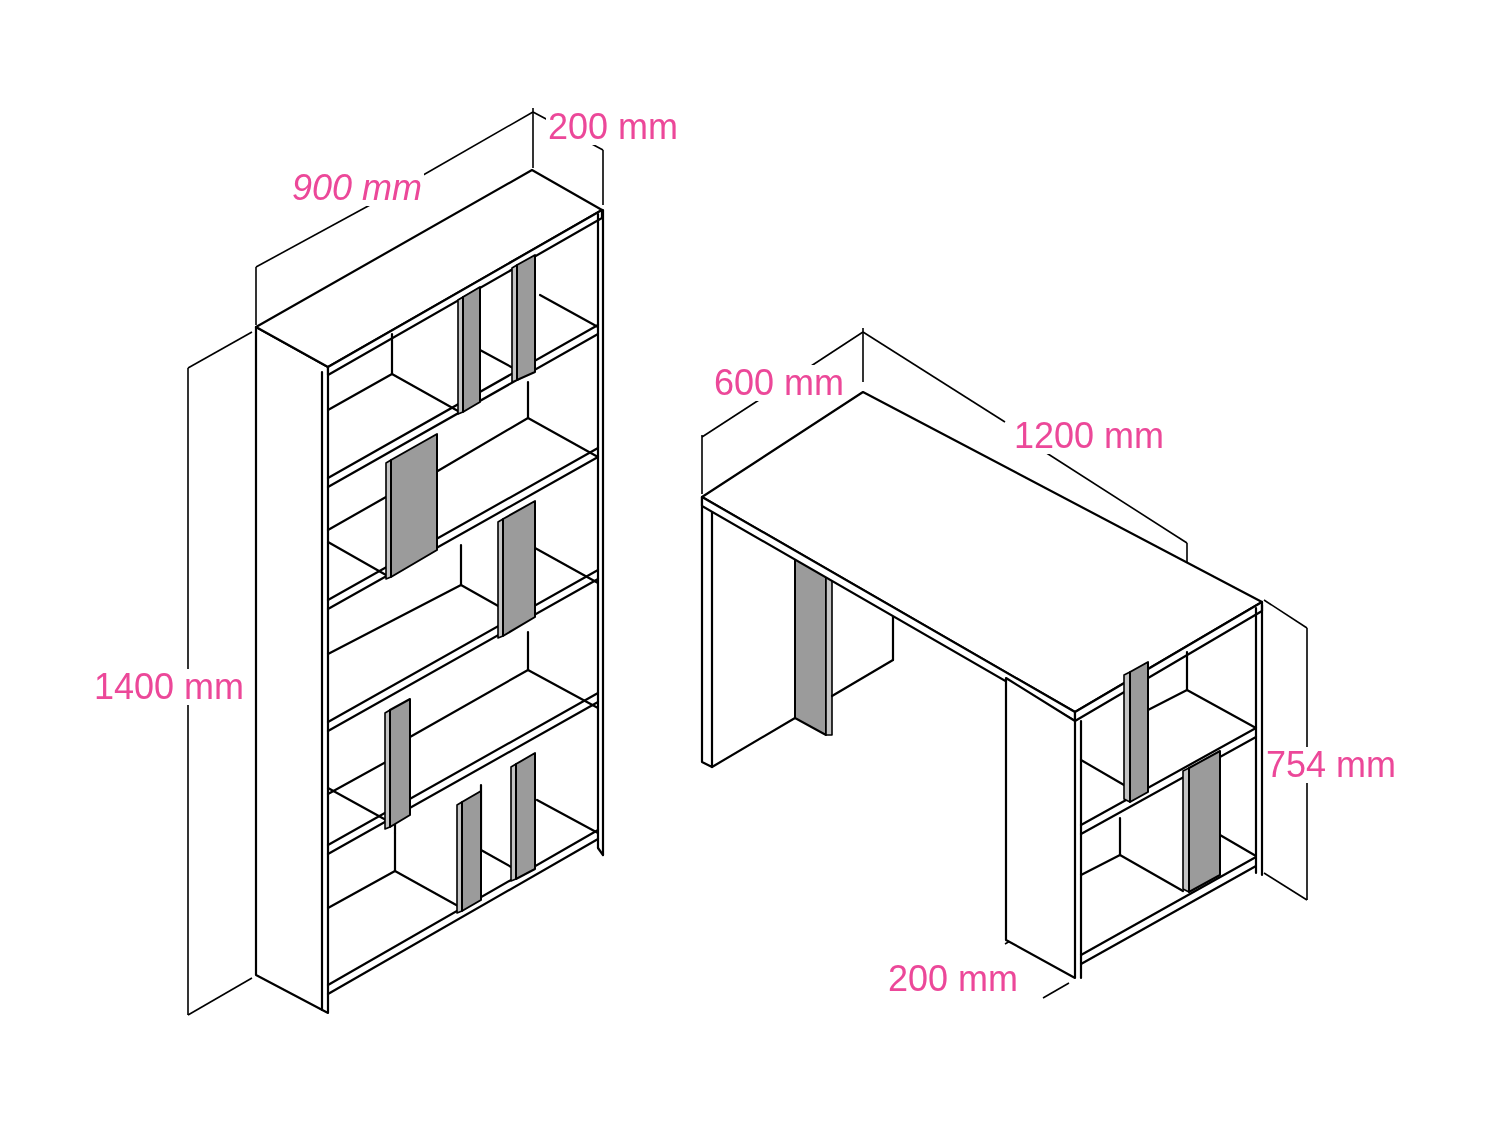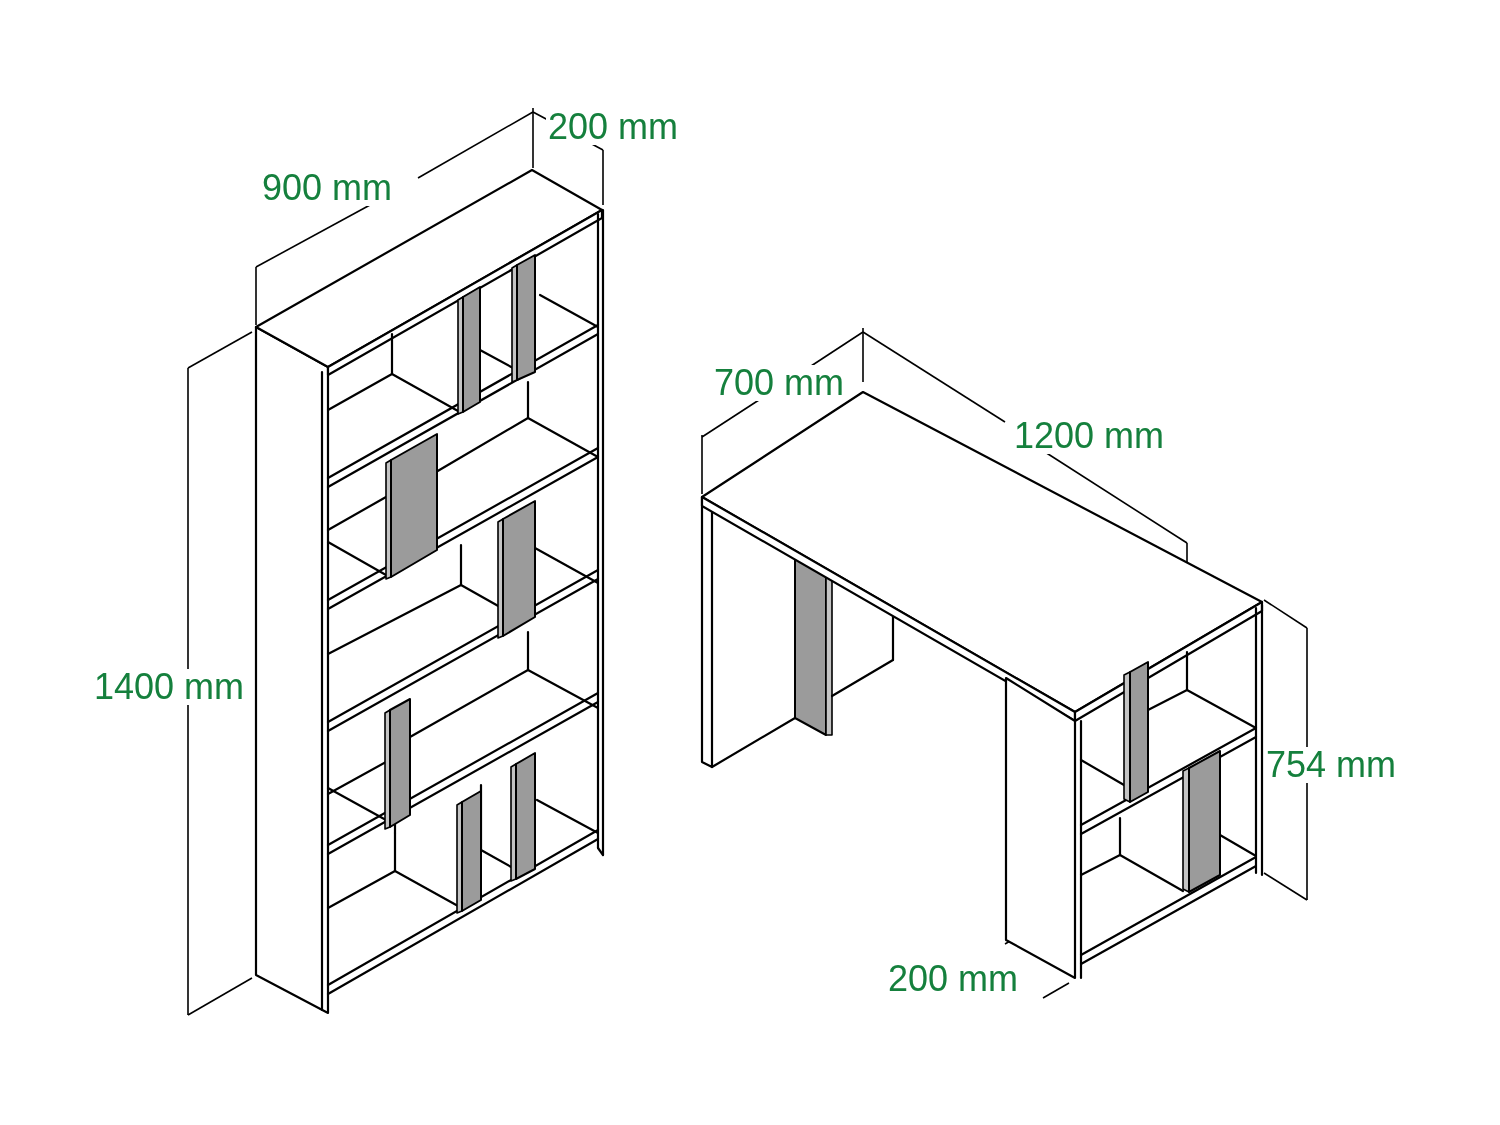--- a/index.html
+++ b/index.html
@@ -4,21 +4,21 @@
 <style>
   html, body { margin: 0; padding: 0; background: #ffffff; }
   body { width: 1500px; height: 1125px; overflow: hidden; }
   #stage { position: absolute; left: 0; top: 0; width: 1500px; height: 1125px; }
   svg { display: block; }
   .ln { stroke: #000; stroke-width: 2.2; fill: none; stroke-linejoin: round; stroke-linecap: round; }
   .dim { stroke: #000; stroke-width: 1.6; fill: none; }
   .face { fill: #ffffff; stroke: #000; stroke-width: 2.2; stroke-linejoin: round; }
   .grey { fill: #9b9b9b; stroke: #000; stroke-width: 2; stroke-linejoin: round; }
   .greyl { fill: #c4c4c4; stroke: #000; stroke-width: 1.6; stroke-linejoin: round; }
-  .lbl { position: absolute; font-family: "Liberation Sans", sans-serif; font-size: 36px; color: #15803d; background: #fff; line-height: 1; padding: 0 2px; white-space: nowrap; }
+  .lbl { position: absolute; font-family: "Liberation Sans", sans-serif; font-size: 36px; color: #ec4899; background: #fff; line-height: 1; padding: 0 2px; white-space: nowrap; }
 </style>
 </head>
 <body>
 
 <div id="stage">
 <svg width="1500" height="1125" viewBox="0 0 1500 1125">
 
   <g>
 
     <g>
@@ -172,20 +172,20 @@
 
     <g>
       <polygon class="greyl" points="1124,675 1130,672 1130,802 1124,799"></polygon>
       <polygon class="grey" points="1130,672 1148,662 1148,792 1130,802"></polygon>
       <polygon class="greyl" points="1183,771 1189,768 1189,892 1183,889"></polygon>
       <polygon class="grey" points="1189,768 1220,751 1220,875 1189,892"></polygon>
     </g>
   </g>
 </svg>
 
-<div class="lbl" style="left:260px; top:170px;">900 mm</div>
+<div class="lbl" style="left:290px; top:170px;font-style:italic;">900 mm</div>
 <div class="lbl" style="left:546px; top:109px;">200 mm</div>
 <div class="lbl" style="left:92px; top:669px;">1400 mm</div>
-<div class="lbl" style="left:712px; top:365px;">700 mm</div>
+<div class="lbl" style="left:712px; top:365px;">600 mm</div>
 <div class="lbl" style="left:1012px; top:418px;">1200 mm</div>
 <div class="lbl" style="left:1264px; top:747px;">754 mm</div>
 <div class="lbl" style="left:886px; top:961px;">200 mm</div>
 </div>
 
 </body></html>

